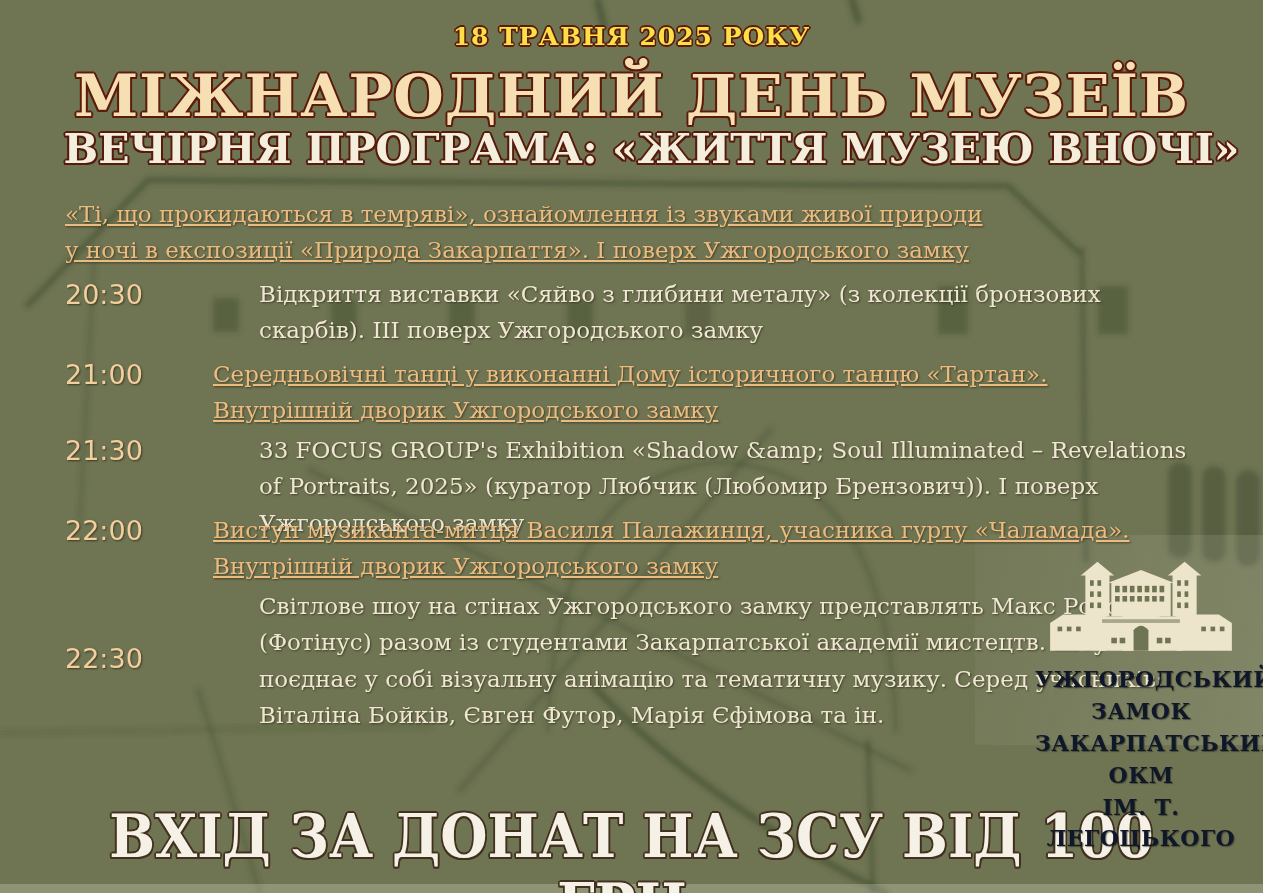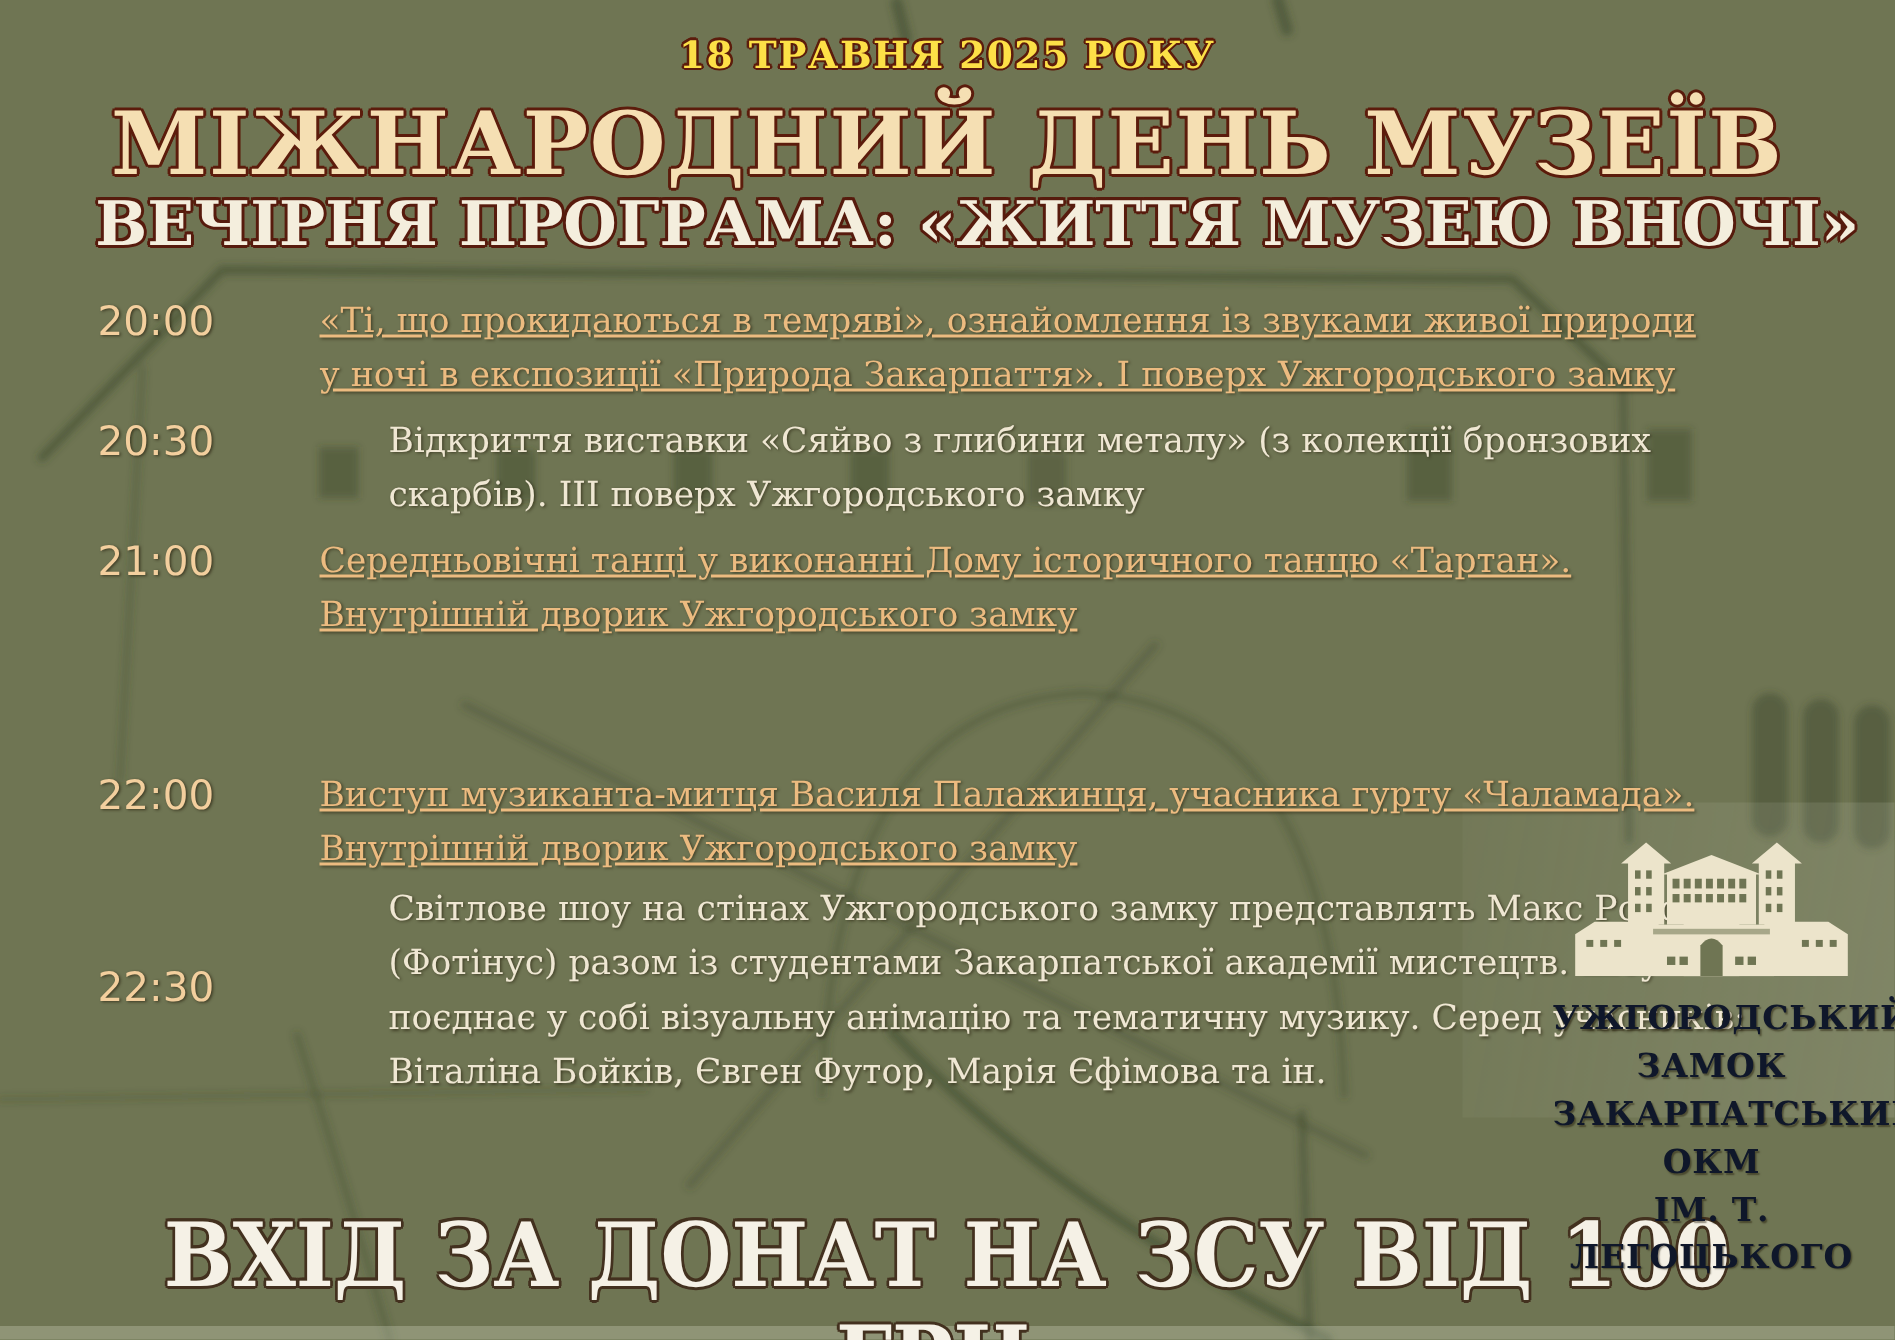--- a/index.html
+++ b/index.html
@@ -107,30 +107,33 @@
     </g>
   </svg>
   <div class="fold"></div>
   <div class="bottom-strip"></div>
 
   <div class="center date-line">18 ТРАВНЯ 2025 РОКУ</div>
   <div class="center title">МІЖНАРОДНИЙ ДЕНЬ МУЗЕЇВ</div>
   <div class="center subtitle">ВЕЧІРНЯ ПРОГРАМА: «ЖИТТЯ МУЗЕЮ ВНОЧІ»</div>
 
   <div class="row r1">
-    <div class="time">20:00</div>
     <div class="desc tone-orange">«Ті, що прокидаються в темряві», ознайомлення із звуками живої природи у ночі в експозиції «Природа Закарпаття». І поверх Ужгородського замку</div>
   </div>
   <div class="row r2">
     <div class="time">20:30</div>
     <div class="desc tone-cream">Відкриття виставки «Сяйво з глибини металу» (з колекції бронзових скарбів). ІІІ поверх Ужгородського замку</div>
   </div>
   <div class="row r3">
     <div class="time">21:00</div>
     <div class="desc tone-orange">Середньовічні танці у виконанні Дому історичного танцю «Тартан». Внутрішній дворик Ужгородського замку</div>
+  </div>
+  <div class="row r4">
+    <div class="time">21:30</div>
+    <div class="desc tone-cream">33 FOCUS GROUP's Exhibition «Shadow &amp;amp; Soul Illuminated – Revelations of Portraits, 2025» (куратор Любчик (Любомир Брензович)). І поверх Ужгородського замку</div>
   </div>
   <div class="row r5">
     <div class="time">22:00</div>
     <div class="desc tone-orange">Виступ музиканта-митця Василя Палажинця, учасника гурту «Чаламада». Внутрішній дворик Ужгородського замку</div>
   </div>
   <div class="row r6">
     <div class="time time-mid">22:30</div>
     <div class="desc tone-cream">Світлове шоу на стінах Ужгородського замку представлять Макс Роботов (Фотінус) разом із студентами Закарпатської академії мистецтв. Шоу поєднає у собі візуальну анімацію та тематичну музику. Серед учасників: Віталіна Бойків, Євген Футор, Марія Єфімова та ін.</div>
   </div>
 

